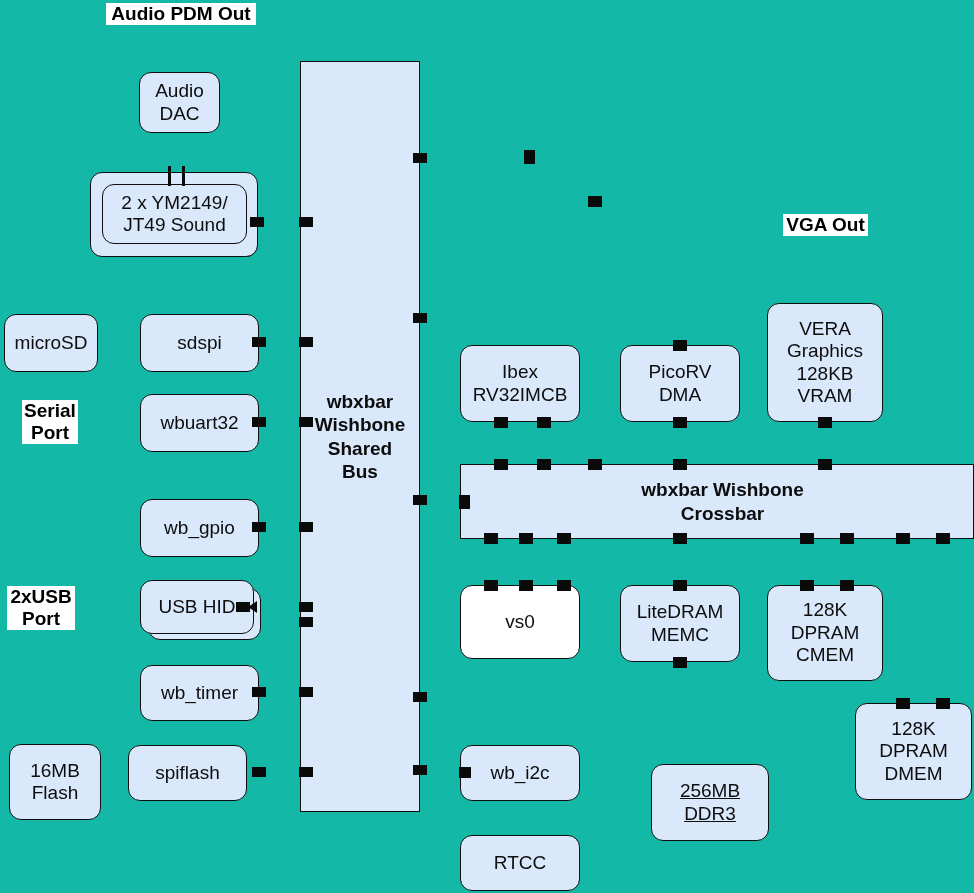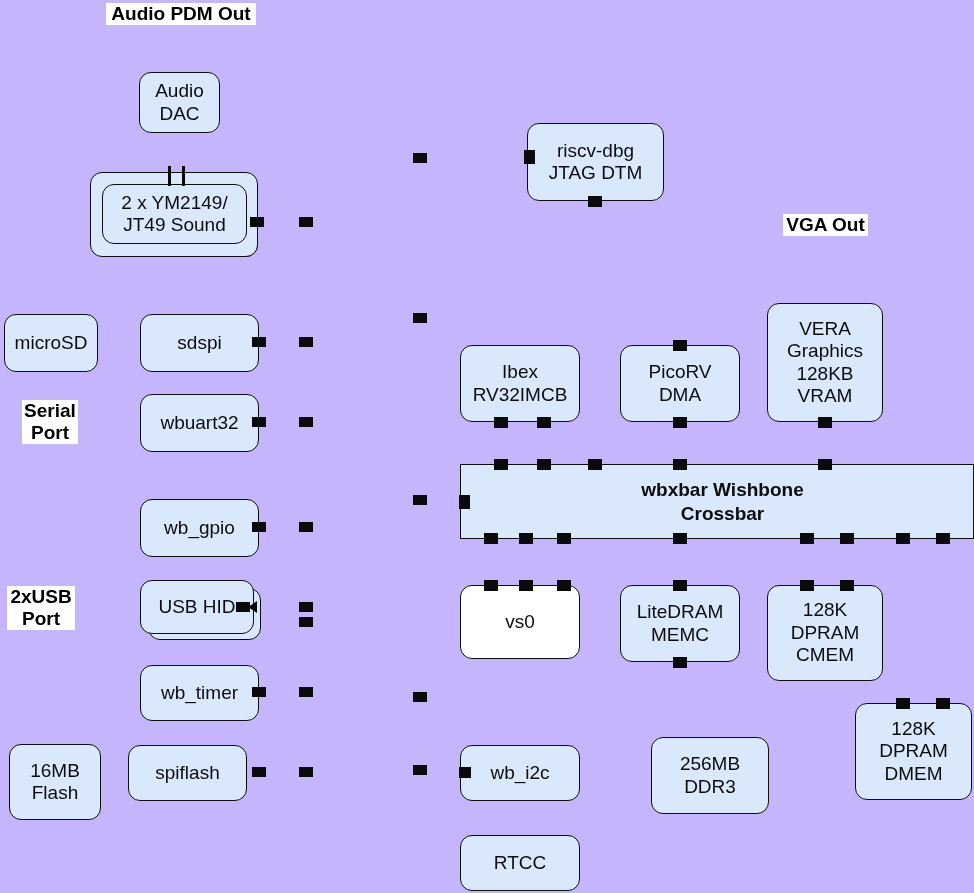--- a/index.html
+++ b/index.html
@@ -5,21 +5,21 @@
 <style>
   html, body {
     margin: 0;
     padding: 0;
     background: #ffffff;
   }
   #canvas {
     position: relative;
     width: 974px;
     height: 893px;
-    background: #c4b5fd;
+    background: #14b8a6;
     font-family: "Liberation Sans", sans-serif;
     overflow: hidden;
   }
 
   
   .blk {
     position: absolute;
     box-sizing: border-box;
     background: #dae8fc;
     border: 1px solid #0f0f0f;
@@ -122,20 +122,26 @@
   <div class="flabel" style="left:106px; top:3px; width:150px;">Audio PDM Out</div>
 
   <div class="flabel" style="left:783px; top:214px; width:85px;">VGA Out</div>
 
   <div class="flabel" style="left:22px; top:400px; width:56px;">Serial
 Port</div>
 
   <div class="flabel" style="left:7px; top:586px; width:68px;">2xUSB
 Port</div>
 
+  <div class="bus" style="left:300px; top:61px; width:120px; height:751px;">
+    <span>wbxbar
+Wishbone
+Shared
+Bus</span>
+  </div>
 
   <div class="tab" style="left:413px; top:153px; width:14px; height:10px;"></div>
   <div class="tab" style="left:413px; top:313px; width:14px; height:10px;"></div>
   <div class="tab" style="left:413px; top:495px; width:14px; height:10px;"></div>
   <div class="tab" style="left:413px; top:692px; width:14px; height:10px;"></div>
   <div class="tab" style="left:413px; top:765px; width:14px; height:10px;"></div>
 
   <div class="tab" style="left:299px; top:217px; width:14px; height:10px;"></div>
   <div class="tab" style="left:299px; top:337px; width:14px; height:10px;"></div>
   <div class="tab" style="left:299px; top:417px; width:14px; height:10px;"></div>
@@ -196,24 +202,20 @@
   <div class="blk" style="left:128px; top:745px; width:119px; height:56px;">
     <span>spiflash</span>
   </div>
   <div class="tab" style="left:252px; top:767px; width:14px; height:10px;"></div>
 
   <div class="blk" style="left:9px; top:744px; width:92px; height:76px;">
     <span>16MB
 Flash</span>
   </div>
 
-  <div class="blk" style="left:527px; top:123px; width:137px; height:78px;">
-    <span>riscv-dbg
-JTAG DTM</span>
-  </div>
   <div class="tab" style="left:524px; top:150px; width:11px; height:14px;"></div>
   <div class="tab" style="left:588px; top:196px; width:14px; height:11px;"></div>
 
   <div class="blk" style="left:460px; top:345px; width:120px; height:77px;">
     <span>Ibex
 RV32IMCB</span>
   </div>
   <div class="tab" style="left:494px; top:417px; width:14px; height:11px;"></div>
   <div class="tab" style="left:537px; top:417px; width:14px; height:11px;"></div>
 
@@ -278,21 +280,21 @@
 
   <div class="blk" style="left:460px; top:745px; width:120px; height:56px;">
     <span>wb_i2c</span>
   </div>
   <div class="tab" style="left:459px; top:767px; width:12px; height:11px;"></div>
 
   <div class="blk" style="left:460px; top:835px; width:120px; height:56px;">
     <span>RTCC</span>
   </div>
 
-  <div class="blk" style="left:651px; top:737px; width:118px; height:77px;">
+  <div class="blk" style="left:651px; top:764px; width:118px; height:77px;text-decoration:underline;">
     <span>256MB
 DDR3</span>
   </div>
 
   <div class="blk" style="left:855px; top:703px; width:117px; height:97px;">
     <span>128K
 DPRAM
 DMEM</span>
   </div>
   <div class="tab" style="left:896px; top:698px; width:14px; height:11px;"></div>

